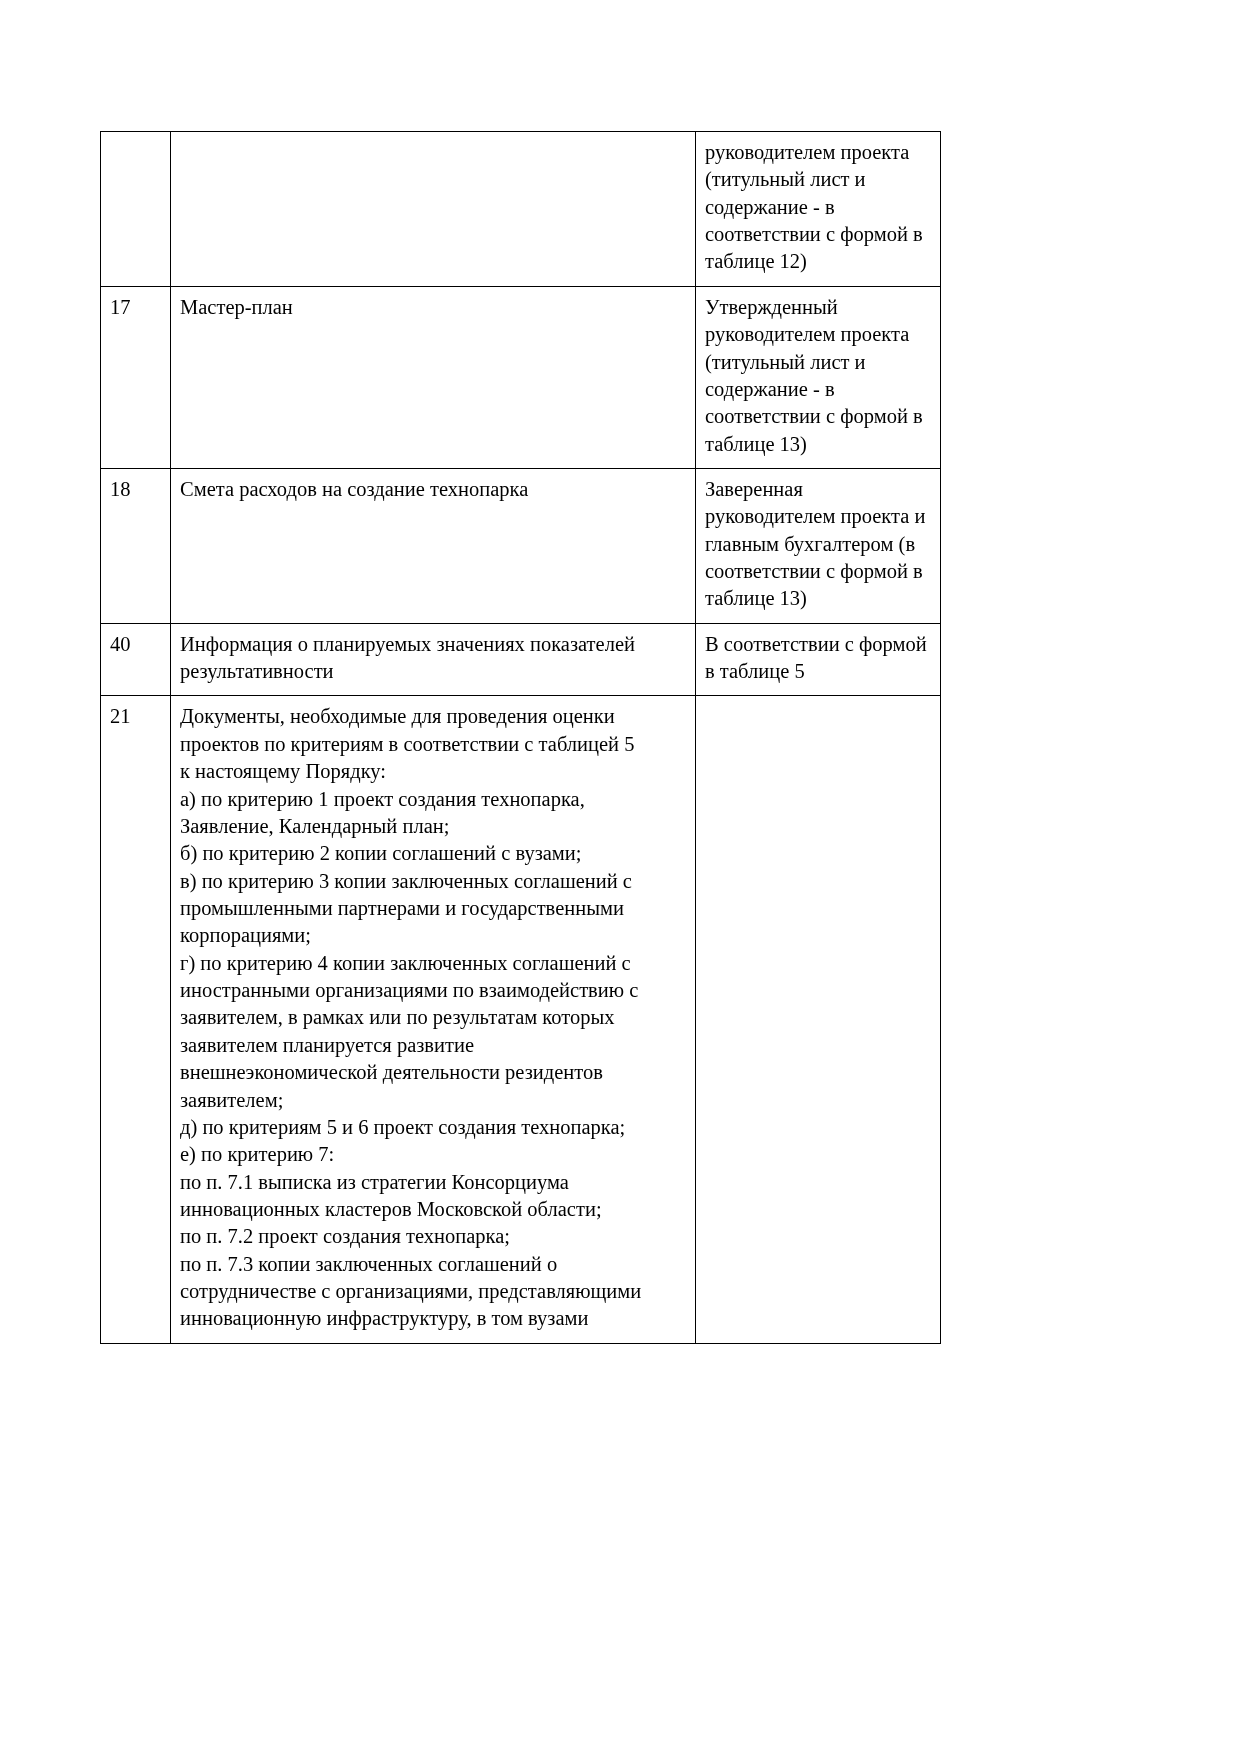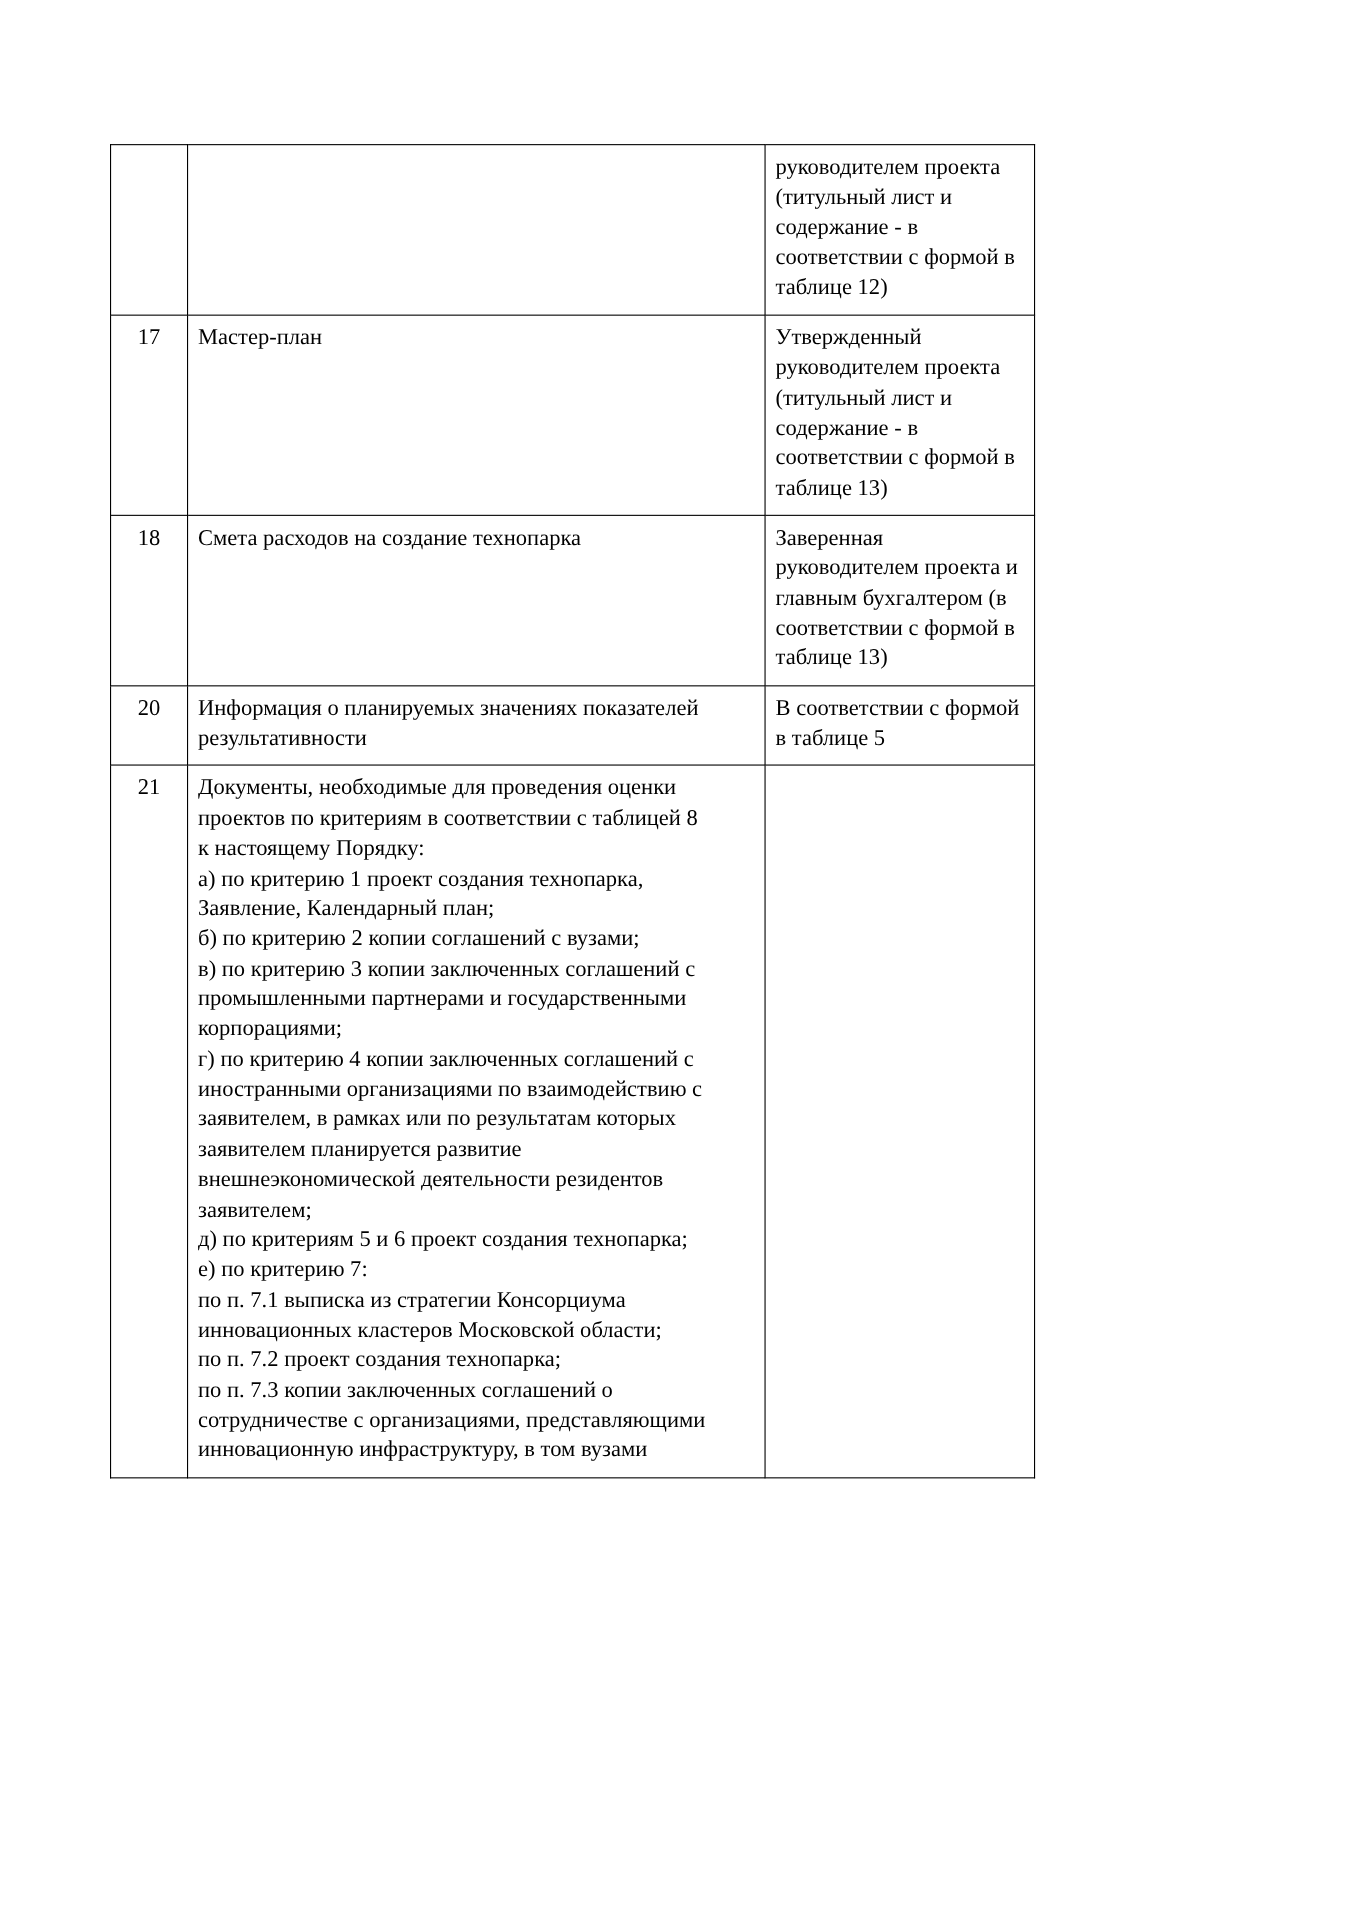--- a/index.html
+++ b/index.html
@@ -38,21 +38,21 @@
     font-size: 20.5px;
     line-height: 1.335;
     word-wrap: break-word;
   }
 
   col.c-num   { width: 70px; }
   col.c-name  { width: 525px; }
   col.c-note  { width: 245px; }
 
   td.cell-num {
-    text-align: center;
+    text-align: left;
     padding-left: 11px;
   }
 
   td.cell-name {
     padding-left: 14px;
   }
 
   td.cell-note {
     padding-left: 11px;
   }
@@ -124,39 +124,39 @@
           <span class="line">руководителем проекта и</span>
           <span class="line">главным бухгалтером (в</span>
           <span class="line">соответствии с формой в</span>
           <span class="line">таблице 13)</span>
         </td>
       </tr>
 
 
       <tr>
         <td class="cell-num">
-          <span class="line">20</span>
+          <span class="line">40</span>
         </td>
         <td class="cell-name">
           <span class="line">Информация о планируемых значениях показателей</span>
           <span class="line">результативности</span>
         </td>
         <td class="cell-note">
           <span class="line">В соответствии с формой</span>
           <span class="line">в таблице 5</span>
         </td>
       </tr>
 
       <tr>
         <td class="cell-num">
           <span class="line">21</span>
         </td>
         <td class="cell-name">
           <span class="line">Документы, необходимые для проведения оценки</span>
-          <span class="line">проектов по критериям в соответствии с таблицей 8</span>
+          <span class="line">проектов по критериям в соответствии с таблицей 5</span>
           <span class="line">к настоящему Порядку:</span>
           <span class="line">а) по критерию 1 проект создания технопарка,</span>
           <span class="line">Заявление, Календарный план;</span>
           <span class="line">б) по критерию 2 копии соглашений с вузами;</span>
           <span class="line">в) по критерию 3 копии заключенных соглашений с</span>
           <span class="line">промышленными партнерами и государственными</span>
           <span class="line">корпорациями;</span>
           <span class="line">г) по критерию 4 копии заключенных соглашений с</span>
           <span class="line">иностранными организациями по взаимодействию с</span>
           <span class="line">заявителем, в рамках или по результатам которых</span>

